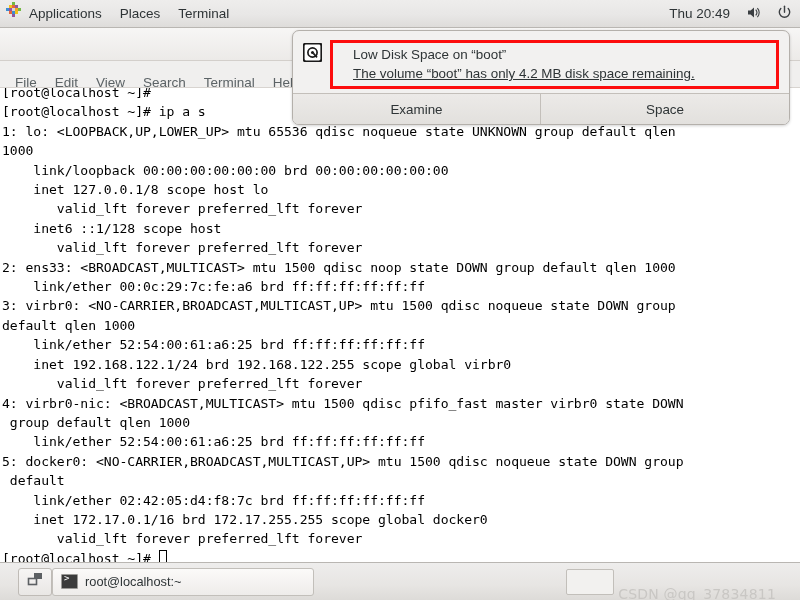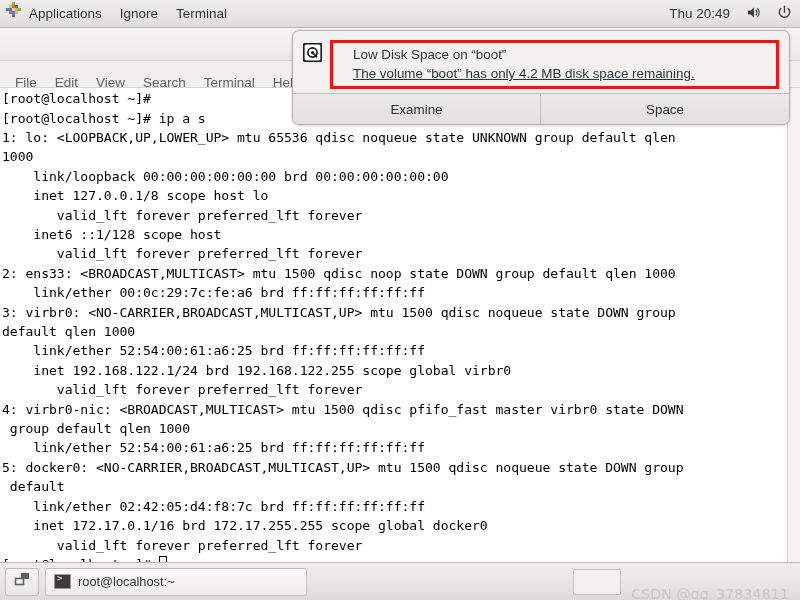--- a/index.html
+++ b/index.html
@@ -56,20 +56,21 @@
     font-size: 13.5px; color: #5c6063;
   }
   .menu-item {
     padding: 0 9px; height: 27px; line-height: 27px;
     white-space: nowrap; color: #5c6366; font-size: 13.5px; margin-top: 16px;
   }
   #term-body {
     flex: 1 1 auto; position: relative;
     background: #ffffff; overflow: hidden;
     display: flex;
+    align-items: center;
   }
   #term-text {
     flex: 1 1 auto;
     font-family: "DejaVu Sans Mono", "Liberation Mono", monospace;
     font-size: 13.1px; line-height: 19.4px;
     color: #000000;
     white-space: pre;
     padding: 1px 0 0 2px;
     letter-spacing: -0.05px;
   }
@@ -138,21 +139,21 @@
   }
   #notify-btn-examine { border-right: 1px solid #c3bfba; }
 
   
   #bottom-panel {
     position: absolute; left: 0; top: 562px;
     width: 800px; height: 38px;
     background: linear-gradient(to bottom,#eeedec 0%,#e7e5e3 60%,#dddbd8 100%);
     border-top: 1px solid #b9b6b2;
     display: flex; align-items: center;
-    padding: 0 5px; gap: 6px;
+    padding: 0 18px; 
   }
   #show-desktop-btn {
     width: 34px; height: 28px;
     background: linear-gradient(to bottom,#f6f5f4,#e9e7e5);
     border: 1px solid #bfbbb6; border-radius: 3px;
     display: flex; align-items: center; justify-content: center;
   }
   #window-button {
     width: 262px; height: 28px;
     background: linear-gradient(to bottom,#fbfaf9,#eeecea);
@@ -212,21 +213,21 @@
           <rect x="4" y="10" width="3" height="3" fill="#e8663a"></rect>
           <rect x="7" y="10" width="3" height="3" fill="#3e8ed0"></rect>
           <rect x="10" y="10" width="3" height="3" fill="#f0c419"></rect>
           <rect x="7" y="13" width="3" height="3" fill="#8e56a0"></rect>
         </svg>
       </span>
       <span>Applications</span>
     </div>
 
     <div class="panel-item">
-      <span>Ignore</span>
+      <span>Places</span>
     </div>
 
     <div class="panel-item">
       <span>Terminal</span>
     </div>
 
     <div id="panel-spacer"></div>
 
     <div id="clock">Thu 20:49</div>
 

